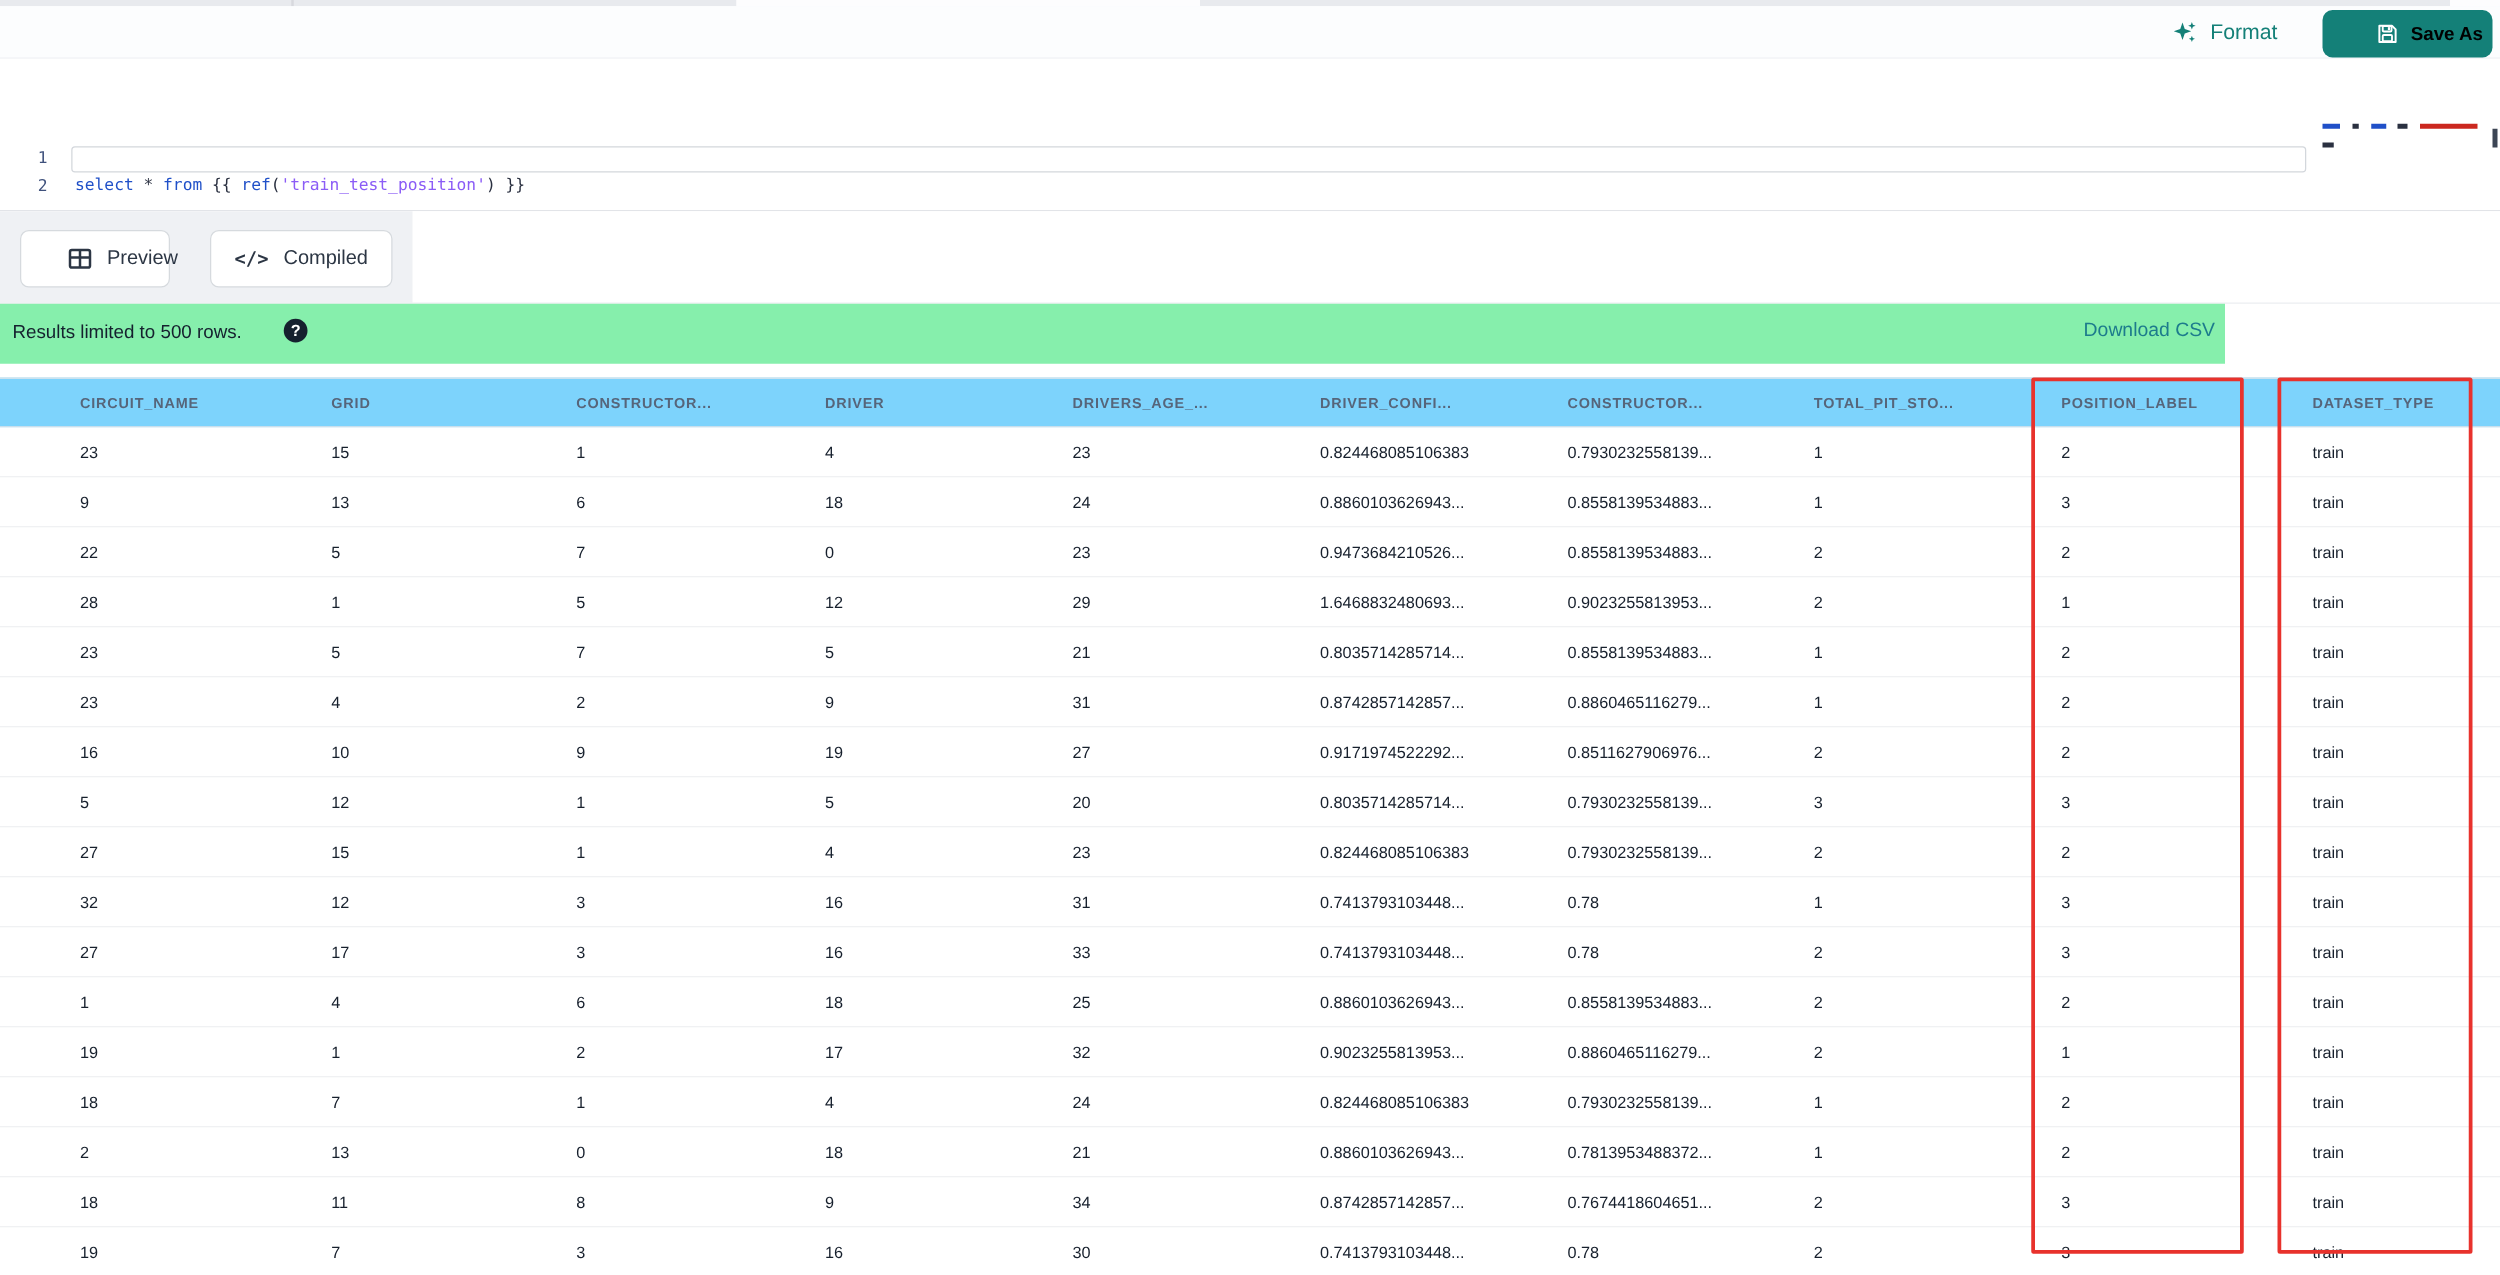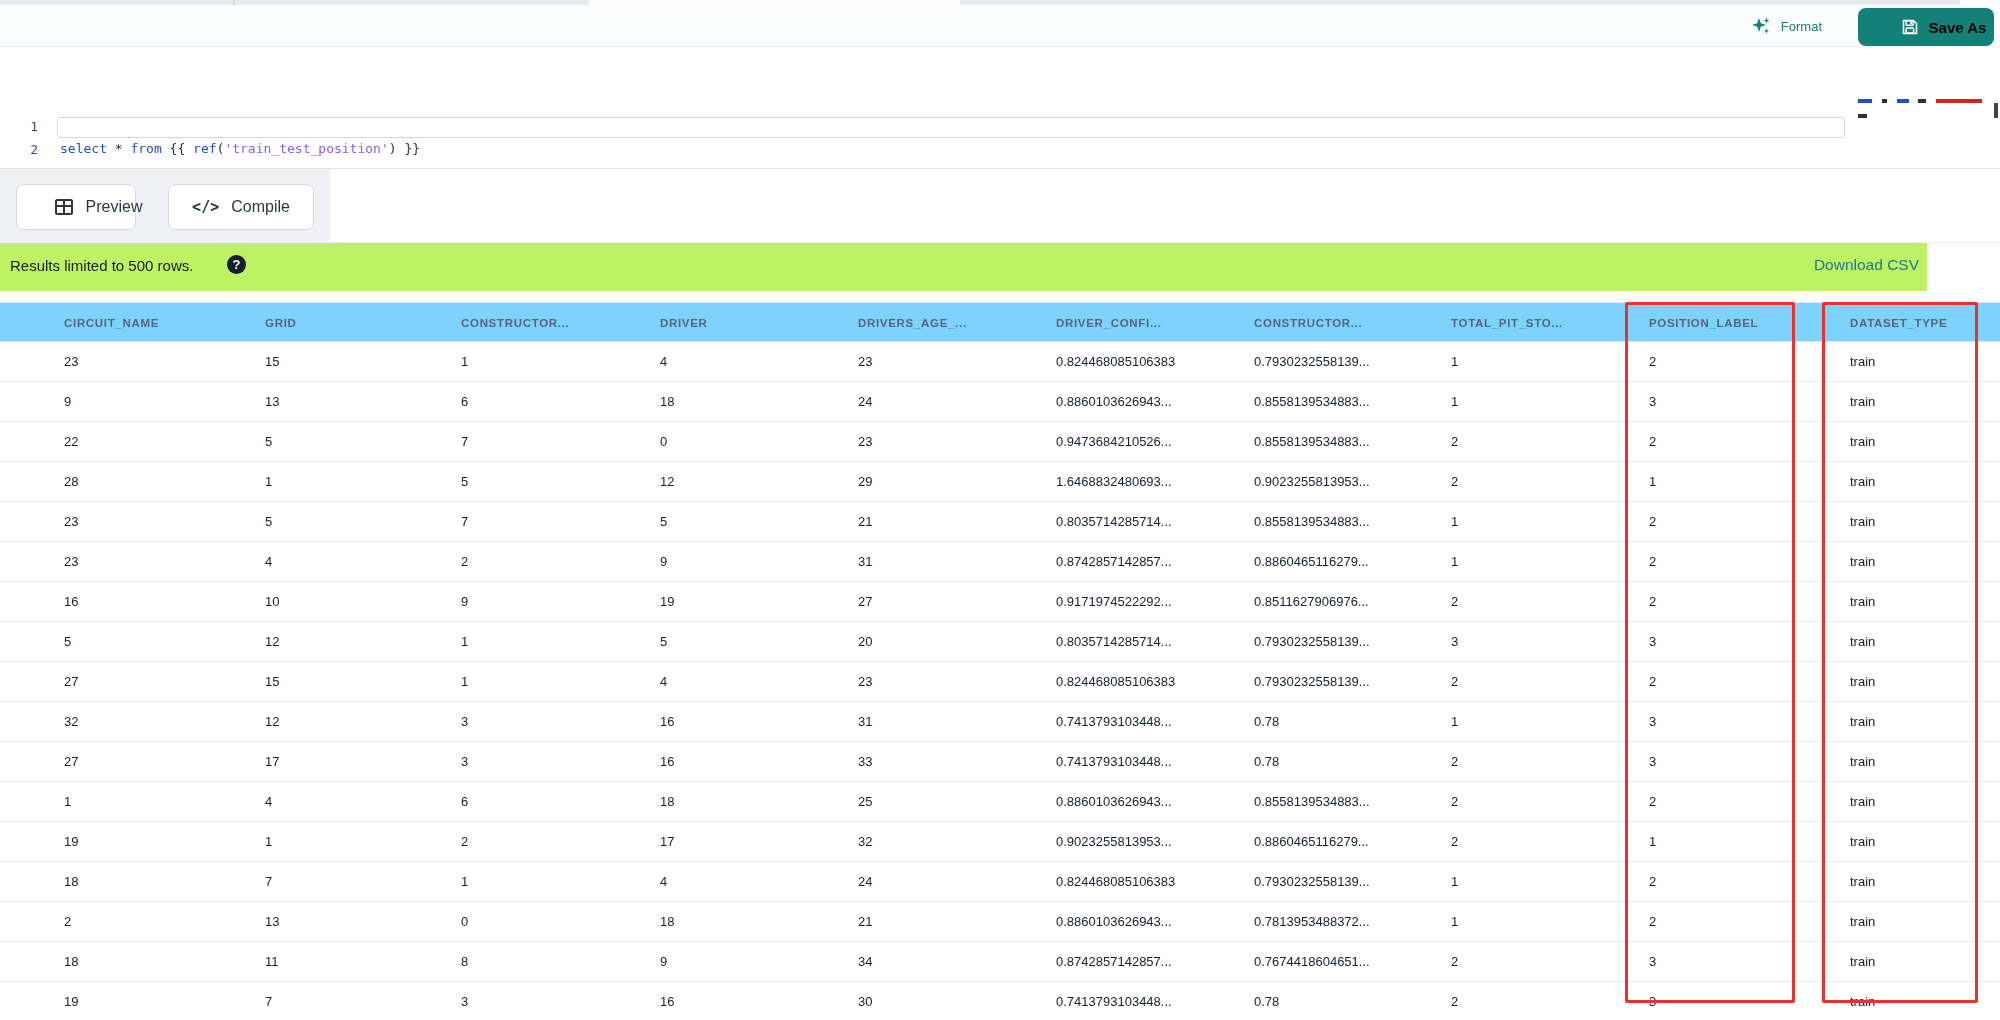--- a/index.html
+++ b/index.html
@@ -10,21 +10,21 @@
 
   
   #top-strip { left:0; top:0; width:2000px; height:5px; background:#e8eaee; }
   #top-strip .seg-active { position:absolute; left:589px; top:0; width:371px; height:5px; background:#fdfdfe; }
   #top-strip .seg-div { position:absolute; left:233px; top:0; width:2px; height:5px; background:#d7d9de; }
   #top-strip .seg-end { position:absolute; left:1960px; top:0; width:40px; height:5px; background:#fdfdfe; }
 
   
   #editor-toolbar { left:0; top:5px; width:2000px; height:42px; background:#fcfdfe; border-bottom:1px solid #eef0f3; }
   #format-btn { position:absolute; right:178px; top:7px; height:28px; display:flex; align-items:center; gap:9px;
-                color:#148078; font-size:13px; cursor:pointer; }
+                color:#148078; font-size:17px; cursor:pointer; }
   #saveas-btn { position:absolute; right:6px; top:3px; width:136px; height:38px; background:#148078;
                 border-radius:8px; color:#000000; font-size:15px; font-weight:bold;
                 display:flex; align-items:center; justify-content:center; gap:10px; border:none; cursor:pointer;padding-left:35px; }
 
   
   #editor { left:0; top:47px; width:2000px; height:121px; background:#fff;
             font-family:"DejaVu Sans Mono", monospace; font-size:13px; }
   .code-row { position:absolute; left:0; height:22px; line-height:22px; white-space:pre; }
   .gutter { position:absolute; left:0; width:38px; text-align:right; color:#3f517c; }
   .code-text { position:absolute; left:60px; color:#2a2f38; }
@@ -48,21 +48,21 @@
   #compile-icon { font-family:"DejaVu Sans Mono", monospace; font-weight:bold; font-size:15px; color:#2c3644; }
 
   #tabs { position:absolute; left:348px; top:0; height:74px; display:flex; gap:19px; }
   .tab { height:74px; display:flex; align-items:center; justify-content:center;
          font-size:15.5px; color:#1d2835; cursor:pointer; border-bottom:3px solid transparent; }
   .tab.active { border-bottom:3px solid #3e4a5b; }
   #tab-results { width:100px; }
   #tab-compiled { width:122px; }
 
   
-  #results-bar { left:0; top:243px; width:1927px; height:48px; background:#bef264; }
+  #results-bar { left:0; top:243px; width:1780px; height:48px; background:#86efac; }
   #limit-text { position:absolute; left:10px; top:14px; font-size:15px; color:#15202e; }
   #help-icon { position:absolute; left:227px; top:12px; width:19px; height:19px; border-radius:50%;
                background:#15202e; color:#fff; font-size:13px; font-weight:bold;
                display:flex; align-items:center; justify-content:center; cursor:pointer; }
   #download-csv { position:absolute; right:8px; top:13px; font-size:15.5px; color:#1d7b8c; cursor:pointer; }
 
   
   #grid { left:0; top:302px; width:2000px; height:718px; }
   .grid-row { display:grid; grid-template-columns:201px 196px 199px 198px 198px 198px 197px 198px 201px 1fr;
               padding-left:64px; height:40px; line-height:40px; border-bottom:1px solid #ebedf0; background:#fff; }
@@ -141,21 +141,21 @@
         <svg width="20" height="20" viewBox="0 0 20 20">
           <rect x="2" y="3" width="16" height="14" rx="1.5" fill="none" stroke="#2c3644" stroke-width="2"></rect>
           <line x1="2" y1="9" x2="18" y2="9" stroke="#2c3644" stroke-width="2"></line>
           <line x1="10" y1="3" x2="10" y2="17" stroke="#2c3644" stroke-width="2"></line>
         </svg>
       </span>
       <span>Preview</span>
     </div>
     <div id="compile-btn" class="btn">
       <span id="compile-icon">&lt;/&gt;</span>
-      <span>Compile</span>
+      <span>Compiled</span>
     </div>
   </div>
 
   <div id="results-bar" class="abs">
     <span id="limit-text">Results limited to 500 rows.</span>
     <span id="help-icon">?</span>
     <span id="download-csv">Download CSV</span>
   </div>
 
   <div id="grid" class="abs">

